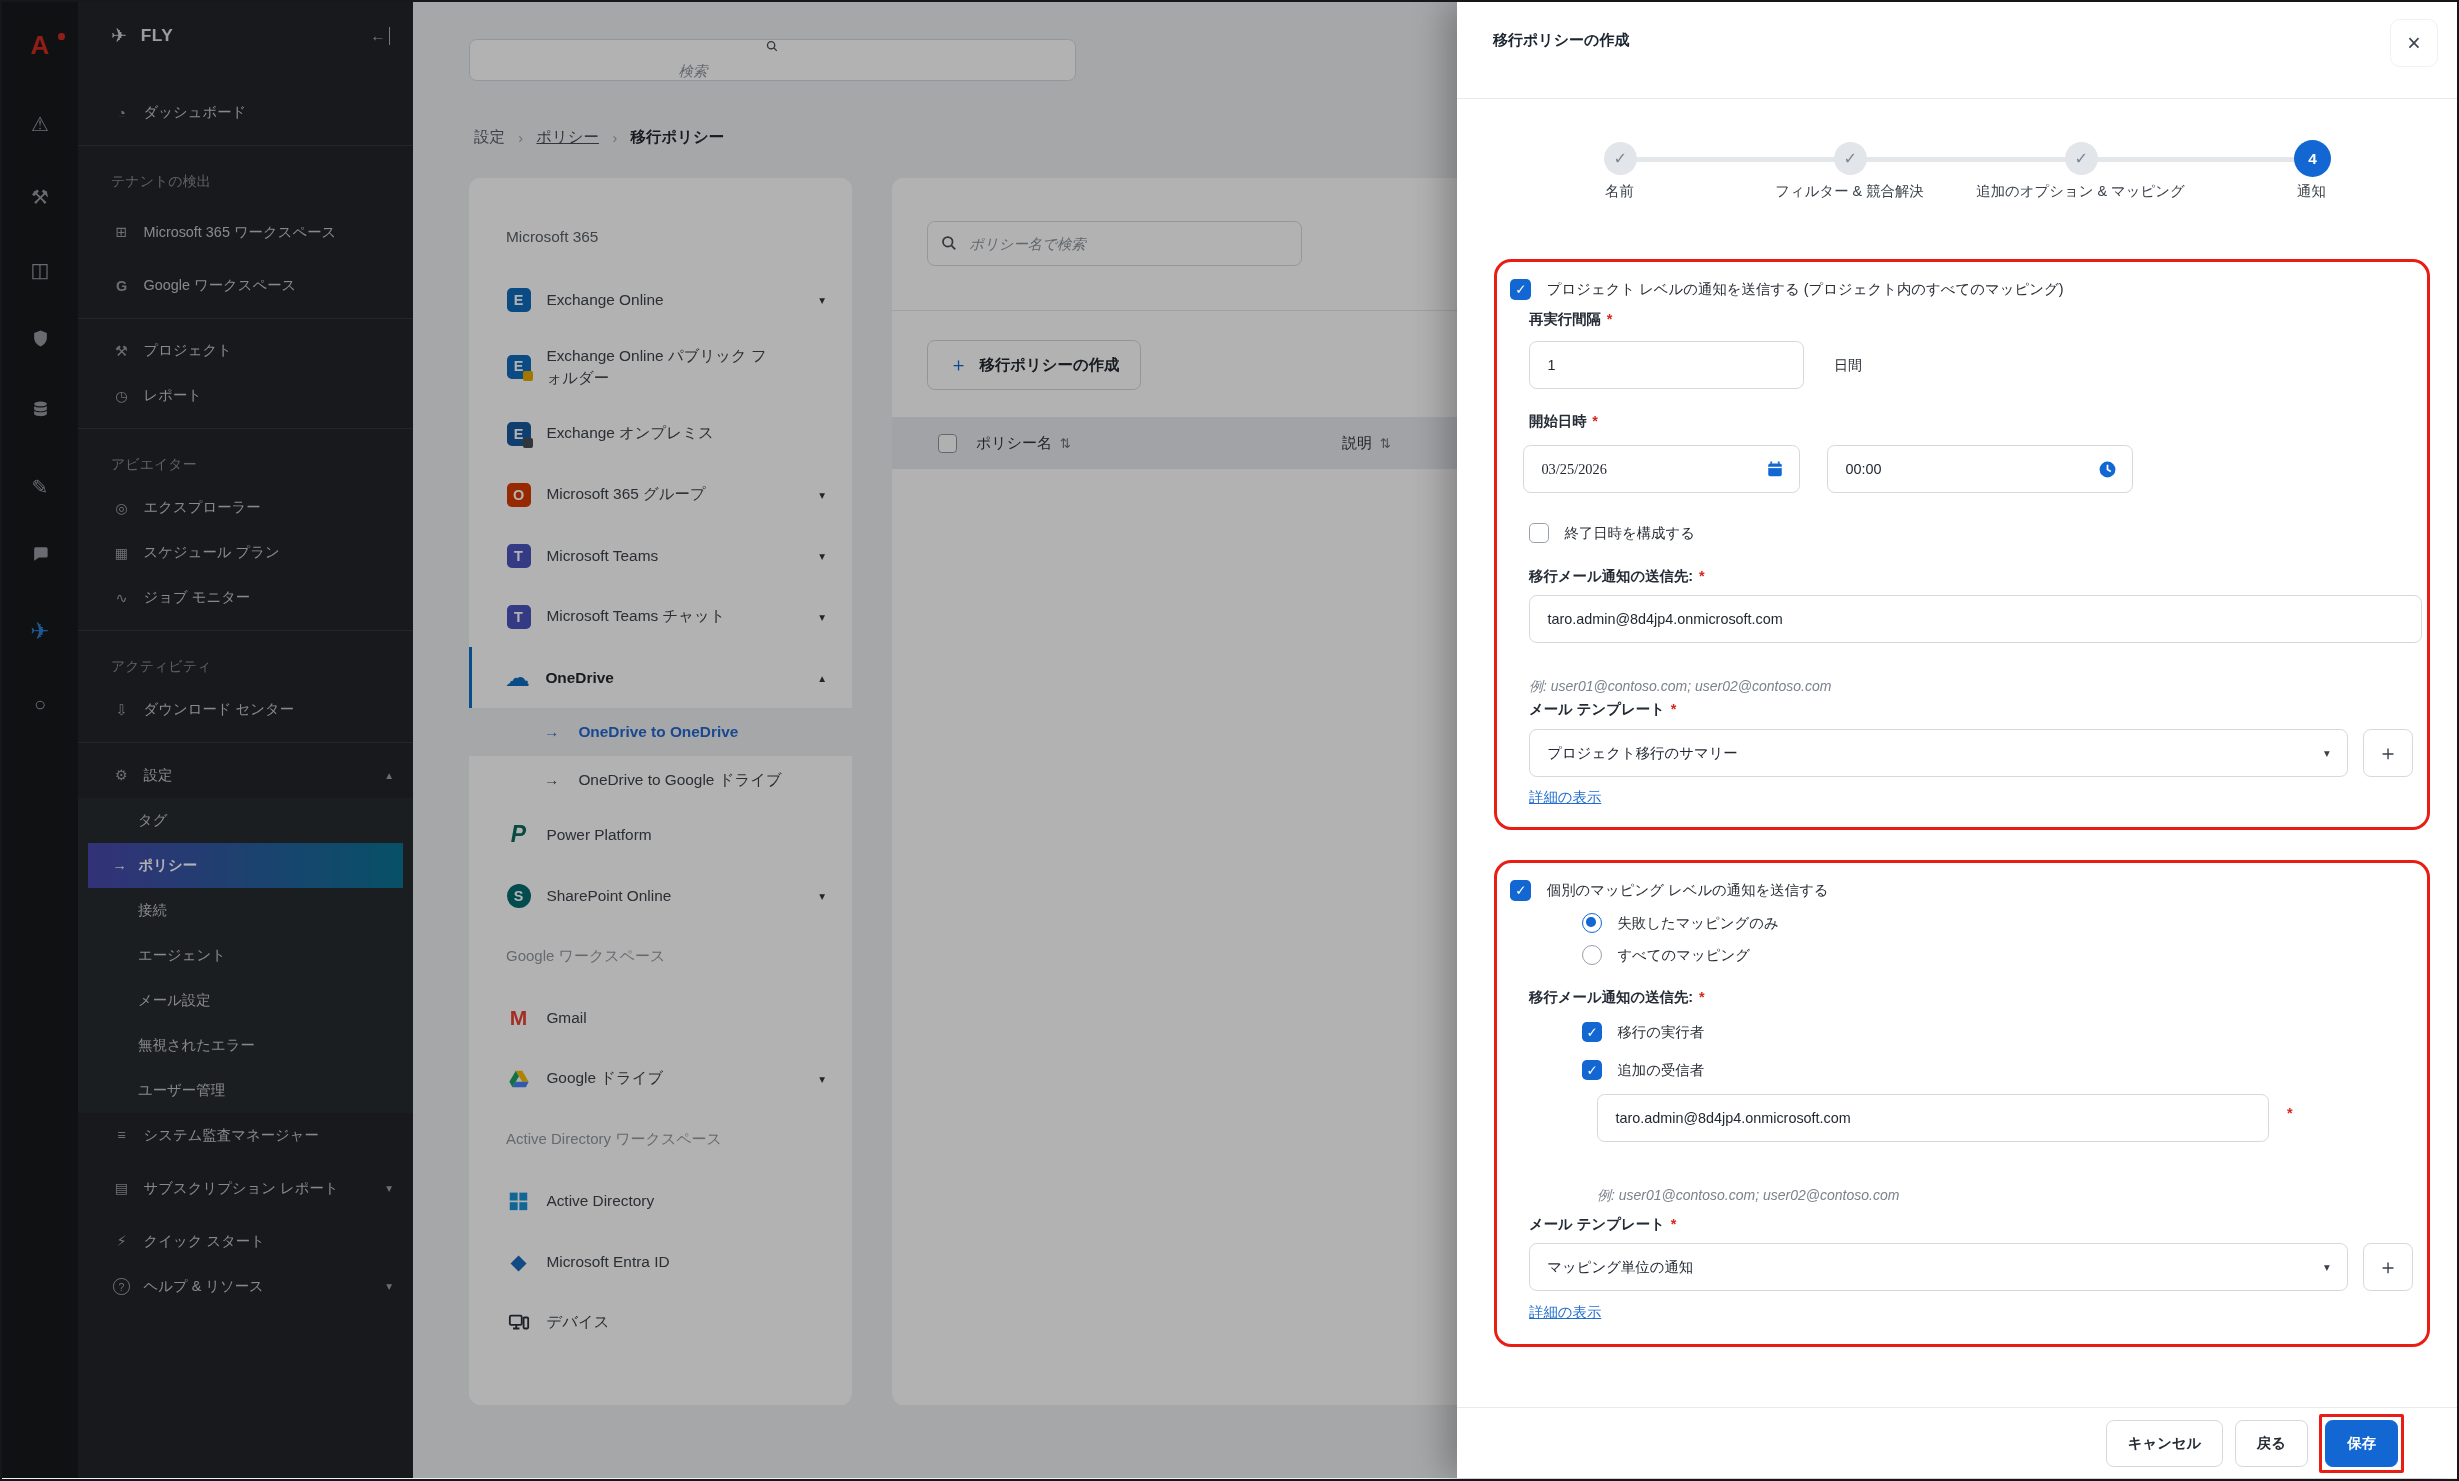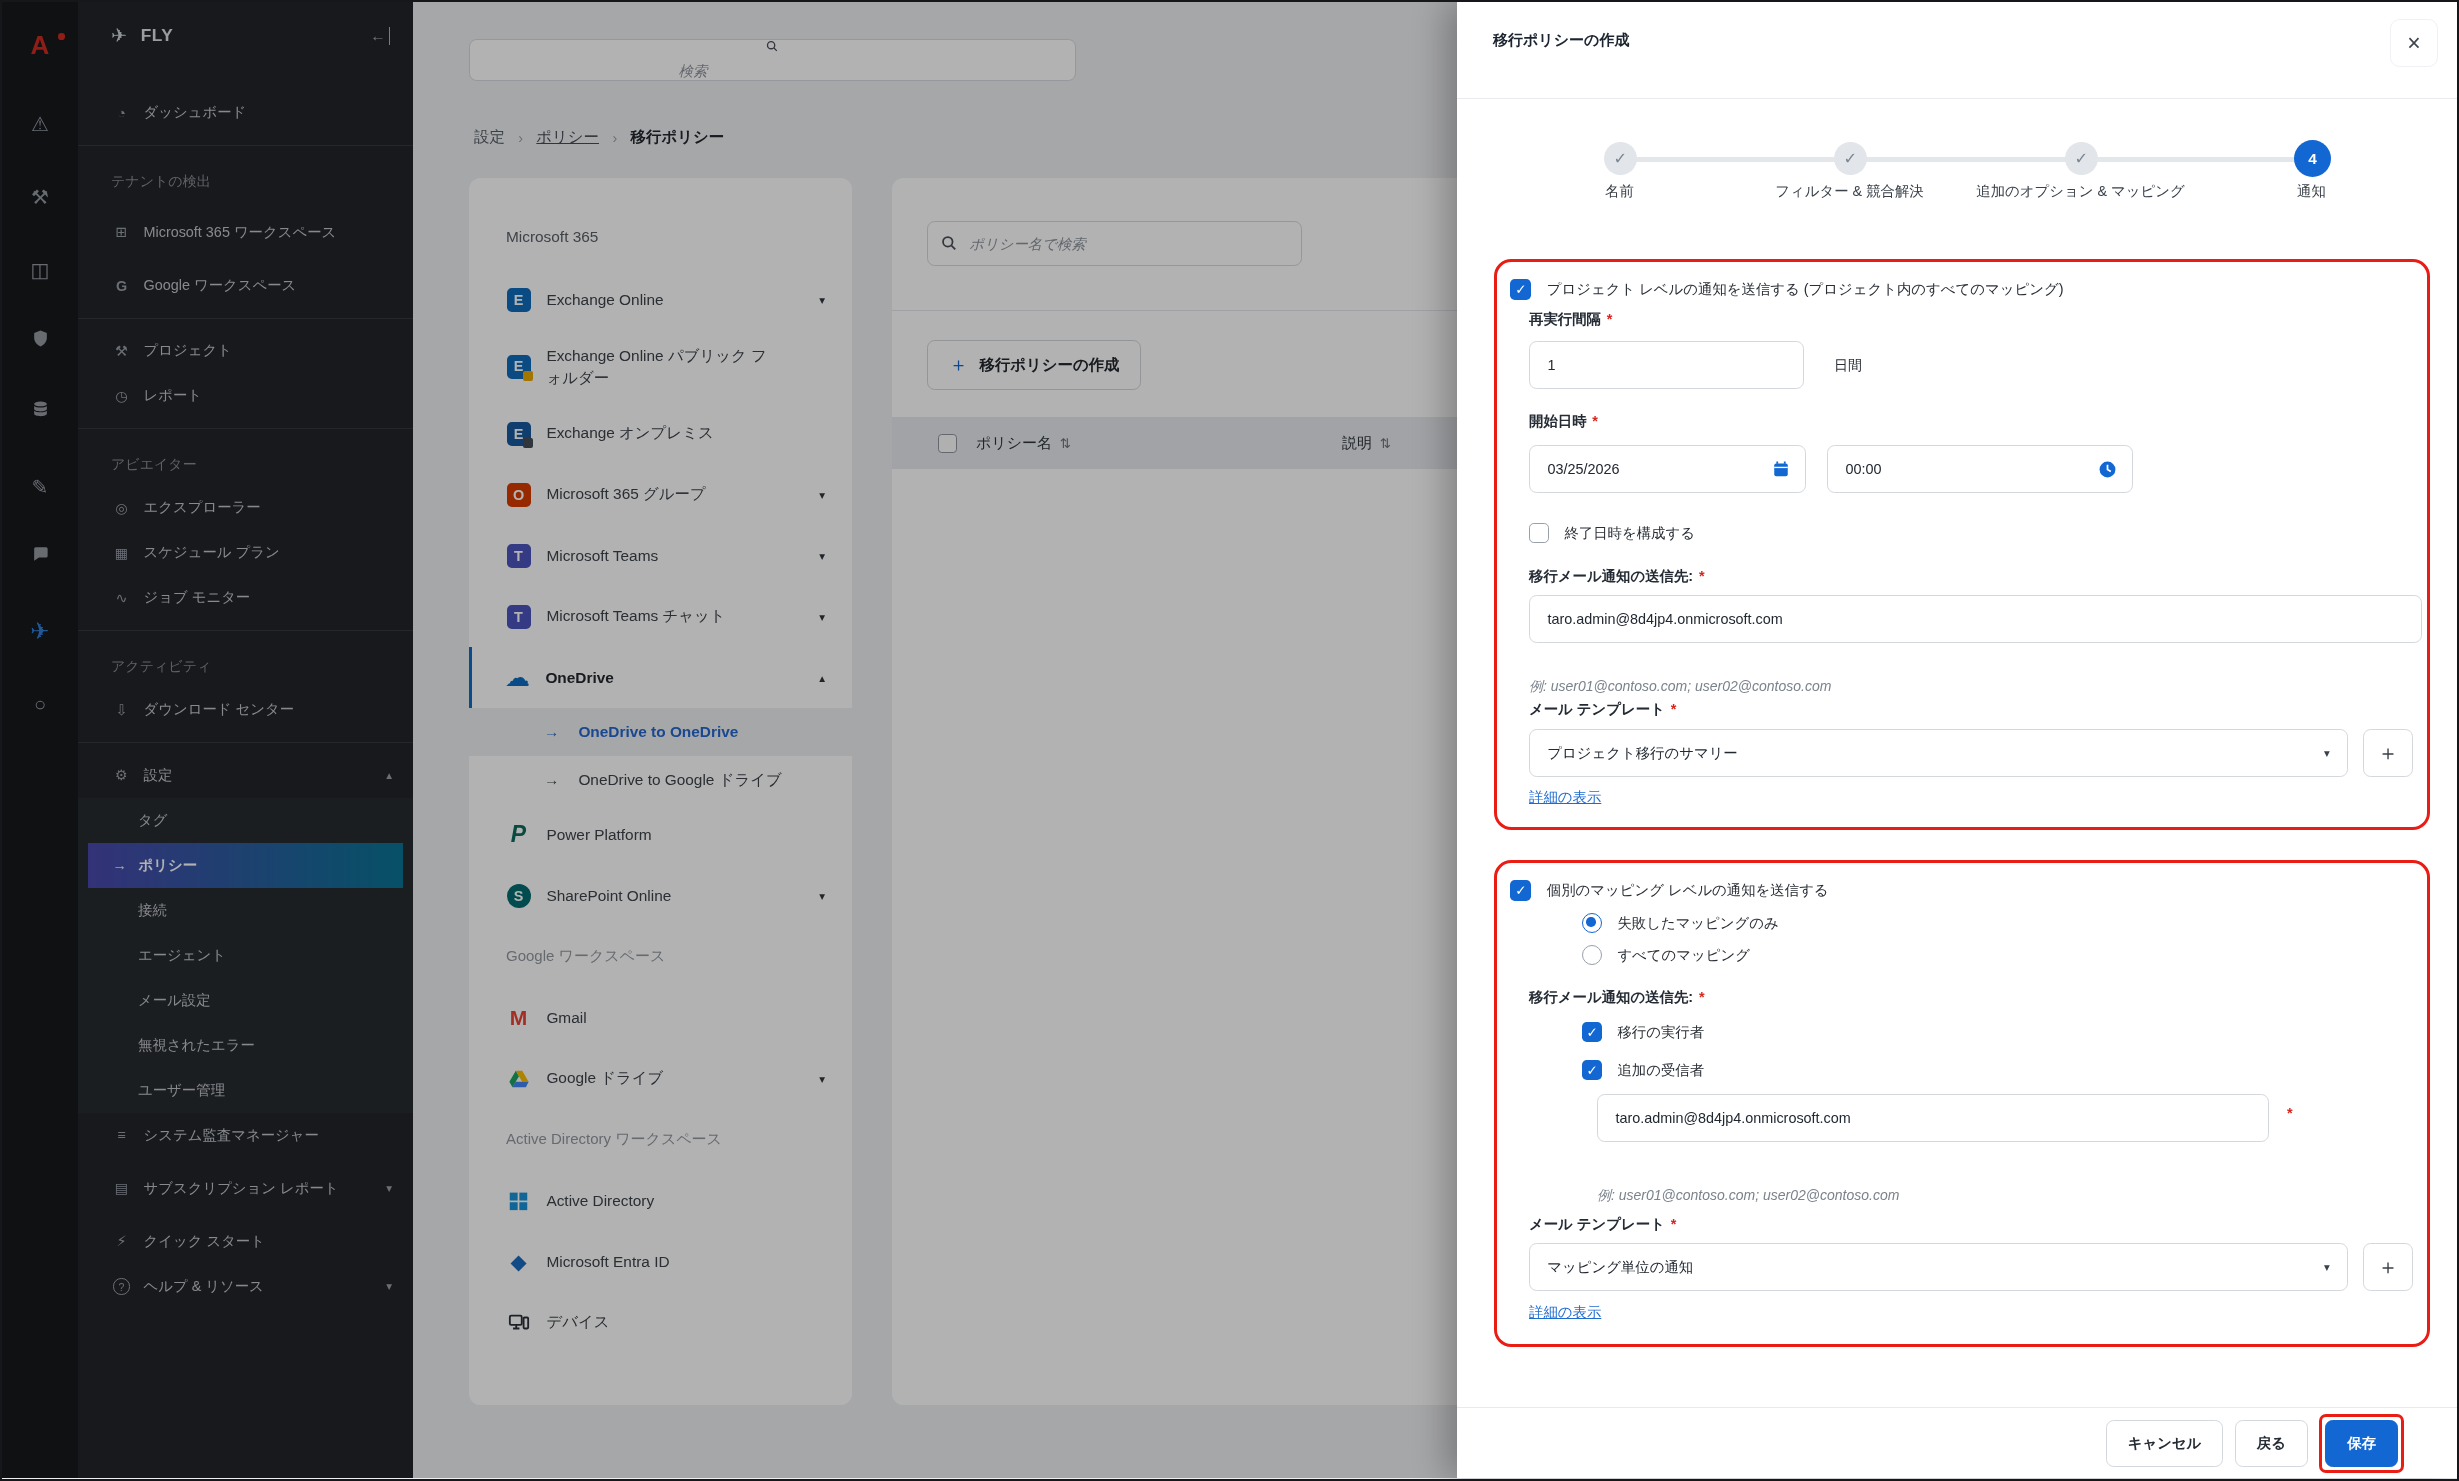--- a/index.html
+++ b/index.html
@@ -122,21 +122,21 @@
            display:flex;align-items:center;padding:0 17.3px;font-size:14.4px;color:#222831;}
   .sel-box .dcaret{margin-left:auto;color:#3a414a;font-size:11.5px;}
   .plusbtn{position:absolute;width:50px;height:48px;border:1px solid #d4d8dd;border-radius:7.7px;background:#fff;
            display:flex;align-items:center;justify-content:center;font-size:21px;color:#3a414a;}
   .star{position:absolute;color:#d6261e;font-size:14.4px;font-weight:bold;}
   
   .f-div{position:absolute;left:0;top:1405px;width:100%;height:1px;background:#e8eaee;}
   .footer{position:absolute;right:57px;top:1412px;display:flex;align-items:center;gap:11.5px;}
   .btn{height:47px;border-radius:7.7px;border:1px solid #d4d8dd;background:#fff;font-size:14.4px;color:#262c34;
        font-weight:bold;display:flex;align-items:center;justify-content:center;padding:0 21px;}
-  .save-ring{border:3.8px solid #ea1d14;border-radius:7px;padding:2.9px;}
+  .save-ring{border:3.8px solid #ea1d14;border-radius:2px;padding:2.9px;}
   .btn.primary{background:#1267d2;border-color:#1267d2;color:#fff;}
   svg{display:block;}
 </style>
 </head>
 <body>
 
 <div id="screen">
 
   <div class="rail">
     <div class="ricon logo-a" style="top:29px;">A</div>
@@ -451,21 +451,21 @@
         <span>再実行間隔</span><span class="req">*</span>
       </div>
       <div class="inp" style="left:32px;top:79px;width:275px;">
         <input readonly="" value="1" style="">
       </div>
       <div class="suffix" style="left:337px;top:95px;">日間</div>
 
       <div class="flabel" style="left:32px;top:150px;">
         <span>開始日時</span><span class="req">*</span>
       </div>
-      <div class="inp" style="left:32px;top:183px;width:277px;">
+      <div class="inp" style="left:26px;top:183px;width:277px;font-family:Liberation Serif, serif;">
         <input readonly="" value="03/25/2026" style="">
         <svg width="18" height="18" viewBox="0 0 24 24" fill="#1267d2">
             <path d="M7 2v3M17 2v3" stroke="#1267d2" stroke-width="2.4"></path>
             <rect x="3" y="4.5" width="18" height="17" rx="2.5"></rect>
             <rect x="3" y="9" width="18" height="1.8" fill="#fff"></rect>
           </svg>
       </div>
       <div class="inp" style="left:330px;top:183px;width:306px;">
         <input readonly="" value="00:00" style="">
         <svg width="19" height="19" viewBox="0 0 24 24">

